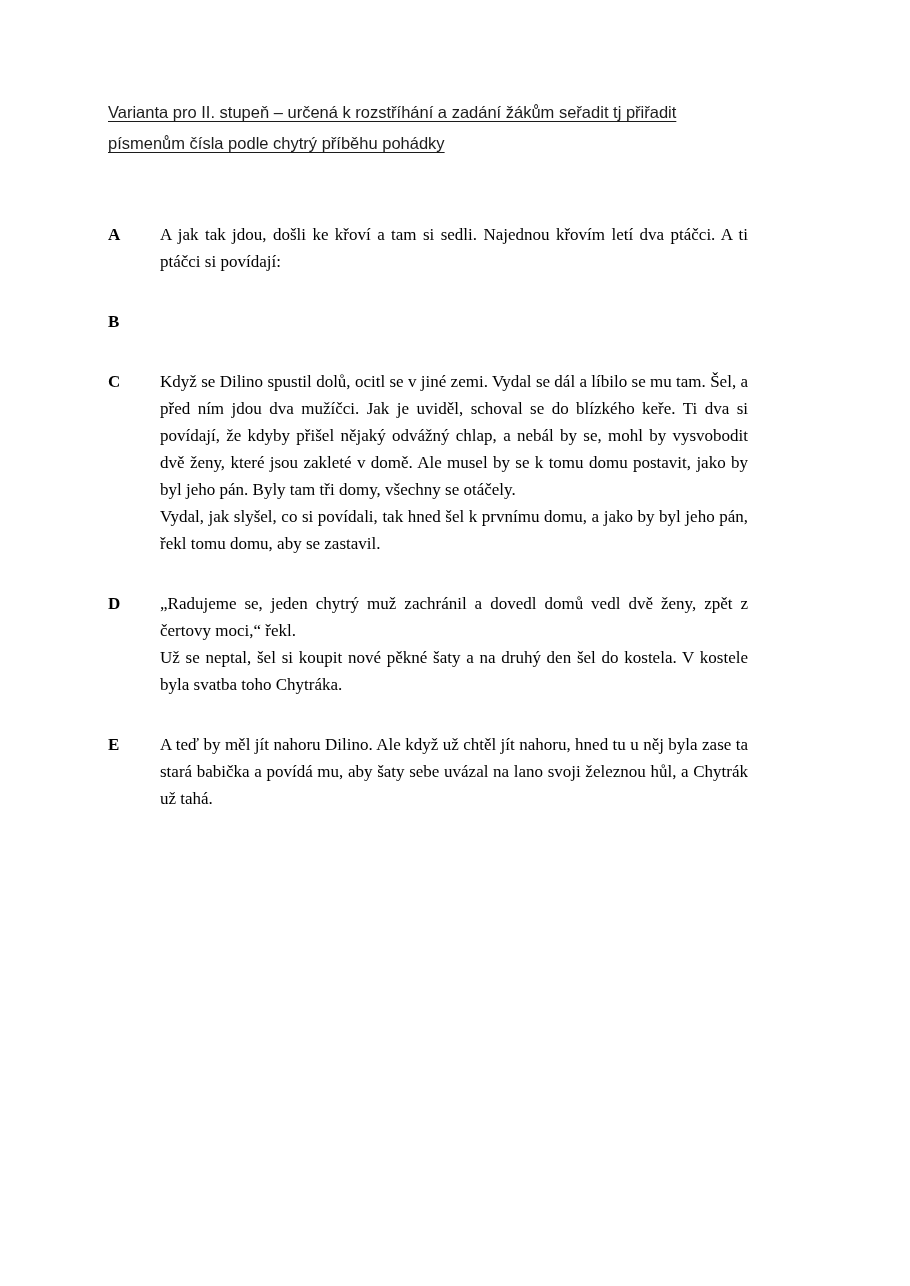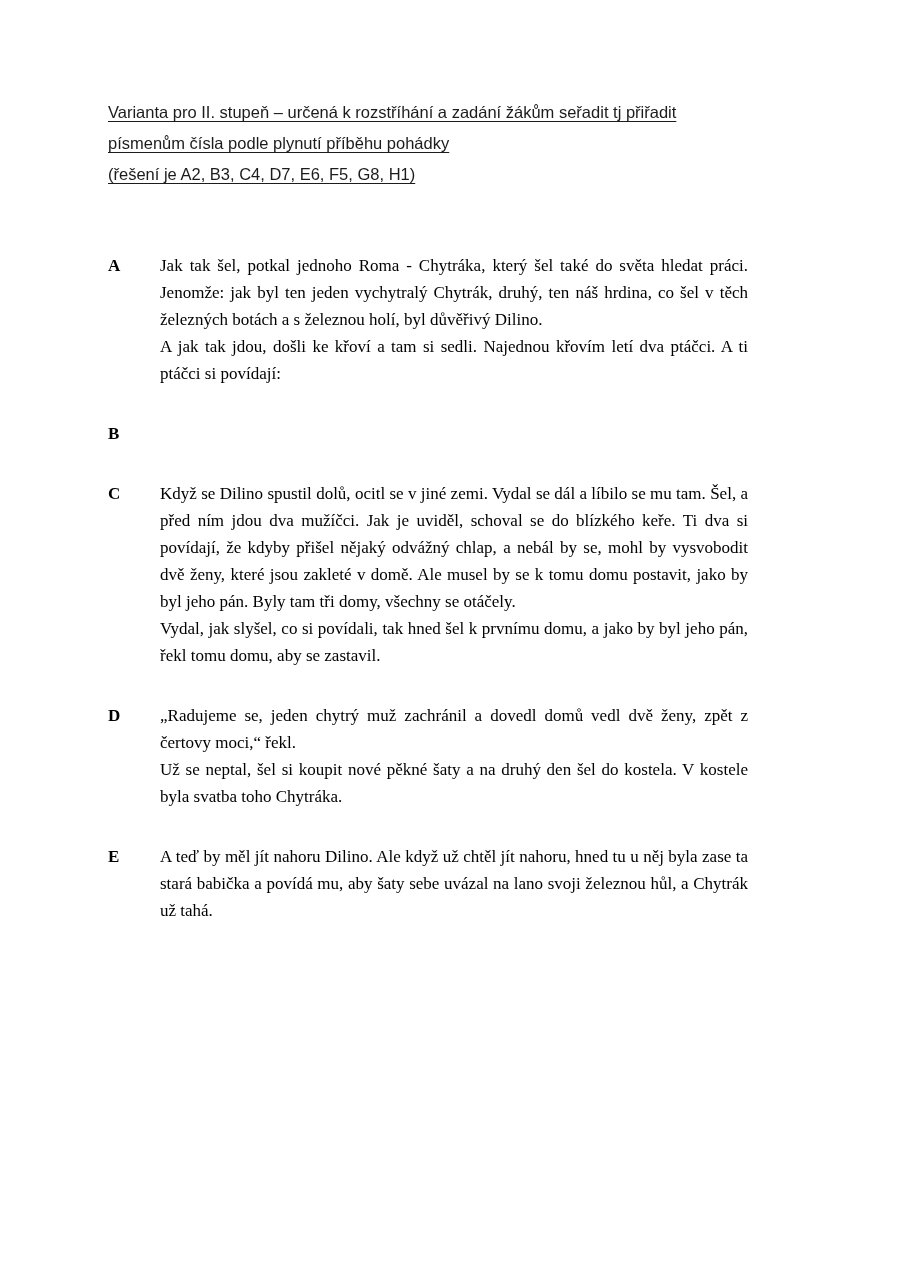--- a/index.html
+++ b/index.html
@@ -64,33 +64,29 @@
 <body>
 
 <div class="page">
   <div class="content">
 
     <div class="doc-header">
       <div class="h-line">
         <span>Varianta pro II. stupeň – určená k rozstříhání a zadání žákům seřadit tj přiřadit</span>
       </div>
       <div class="h-line">
-        <span>písmenům čísla podle plynutí příběhu pohádky</span>
-      </div>
-      <div class="h-line">
-        <span>(řešení je A2, B3, C4, D7, E6, F5, G8, H1)</span>
+        <span>písmenům čísla podle chytrý příběhu pohádky</span>
       </div>
     </div>
 
     <div class="sections">
 
       <div class="section">
         <div class="section-letter">A</div>
         <div class="section-body">
-          <p>Jak tak šel, potkal jednoho Roma - Chytráka, který šel také do světa hledat práci. Jenomže: jak byl ten jeden vychytralý Chytrák, druhý, ten náš hrdina, co šel v těch železných botách a s železnou holí, byl důvěřivý Dilino.</p>
           <p>A jak tak jdou, došli ke křoví a tam si sedli. Najednou křovím letí dva ptáčci. A ti ptáčci si povídají:</p>
         </div>
       </div>
 
       <div class="section">
         <div class="section-letter">B</div>
         <div class="section-body">
         </div>
       </div>
 

